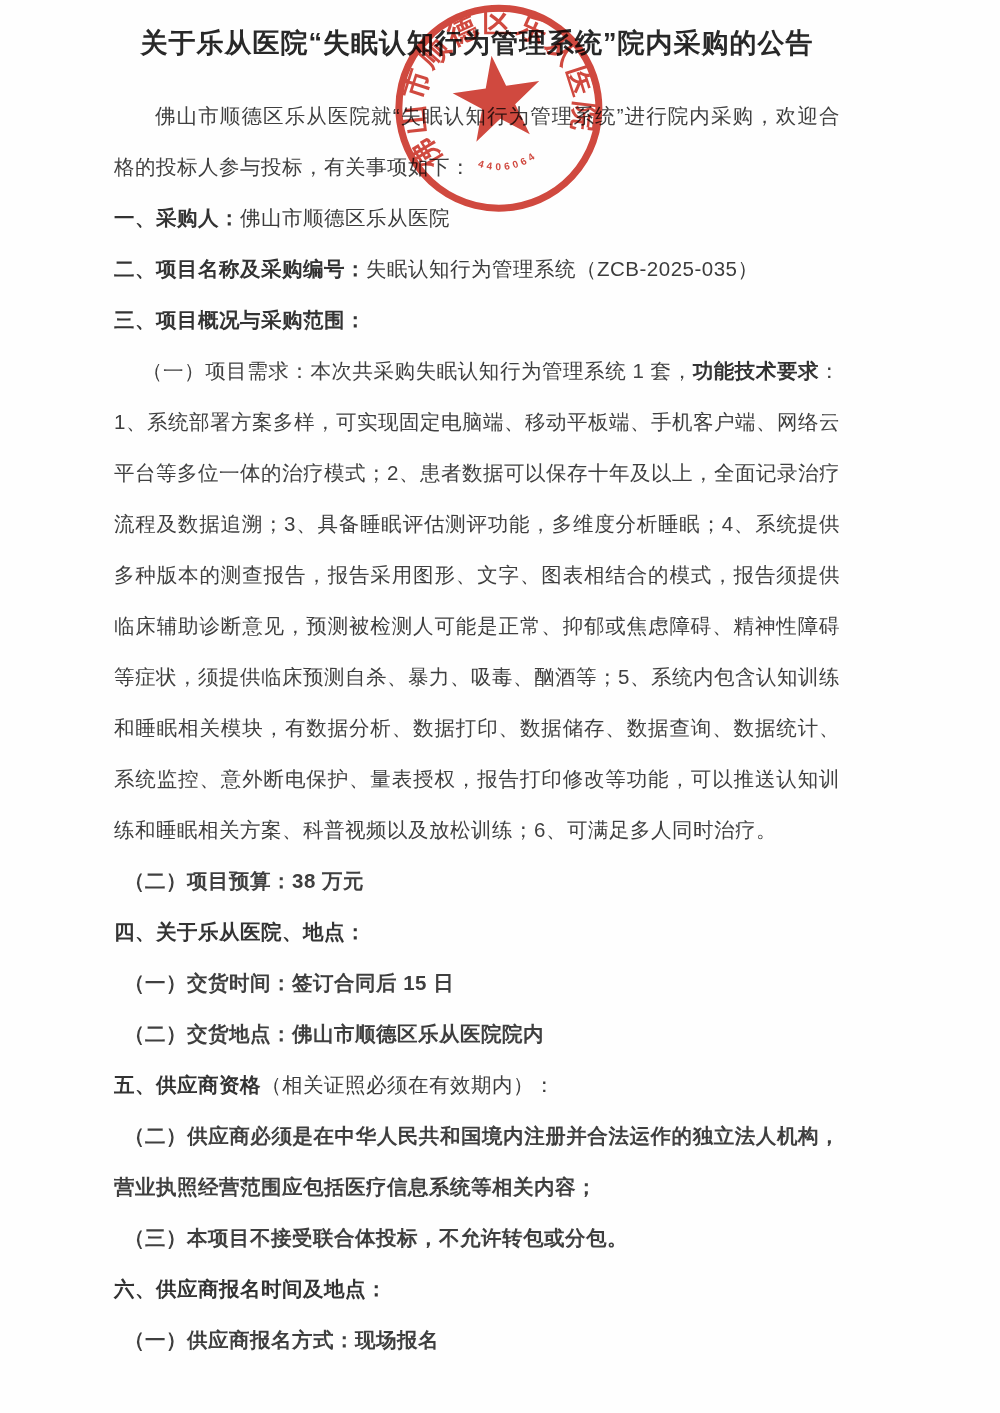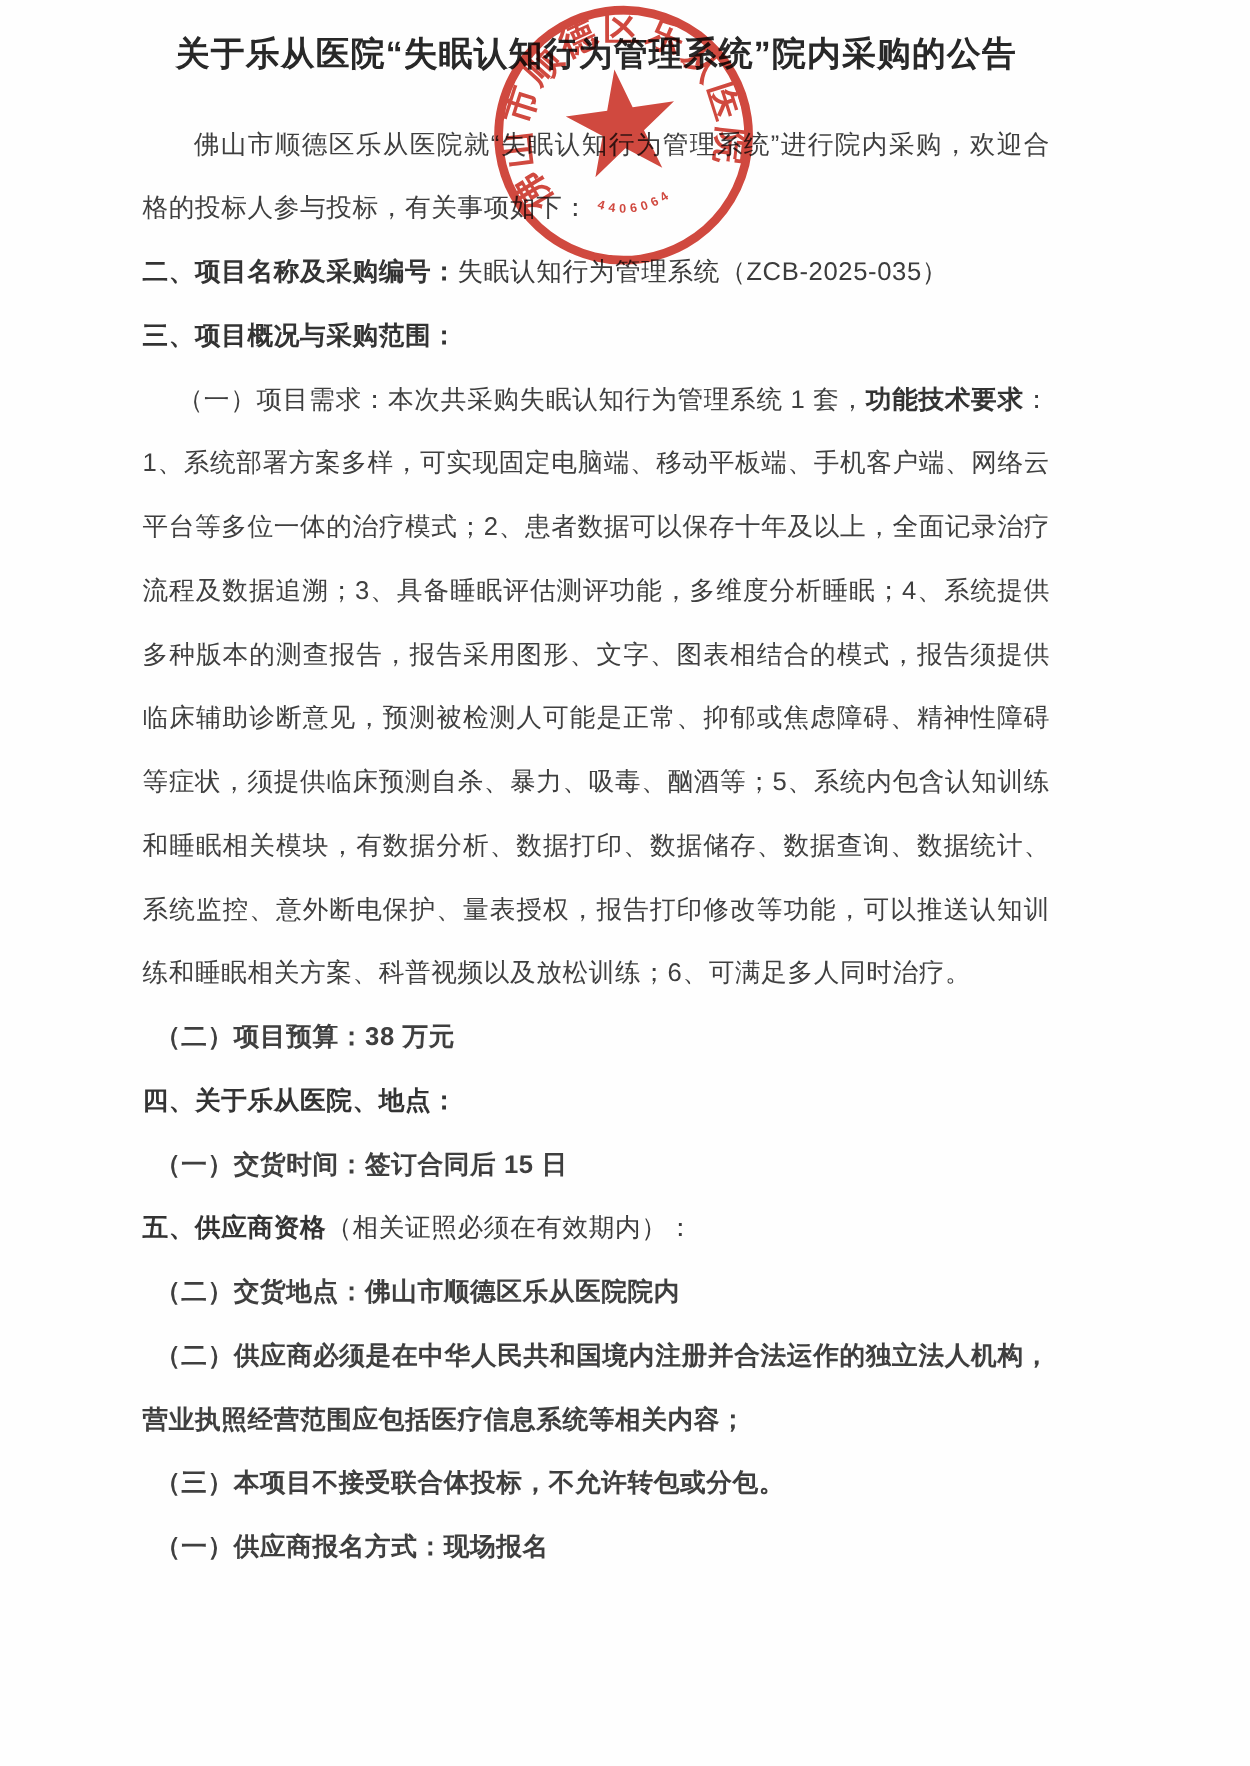--- a/index.html
+++ b/index.html
@@ -33,30 +33,32 @@
 </style>
 </head>
 <body>
 
 <div class="page">
 
   <div class="doc">
     <h1 class="title">关于乐从医院“失眠认知行为管理系统”院内采购的公告</h1>
     <div>
         <div class="block p justify indent"><span>佛山市顺德区乐从医院就“失眠认知行为管理系统”进行院内采购，欢迎合格的投标人参与投标，有关事项如下：</span></div>
+        <div class="block h"><span class="bold">一、采购人：</span><span>佛山市顺德区乐从医院</span></div>
         <div class="block h"><span class="bold">二、项目名称及采购编号：</span><span>失眠认知行为管理系统（ZCB-2025-035）</span></div>
         <div class="block h"><span class="bold">三、项目概况与采购范围：</span></div>
         <div class="block p justify" style="text-indent: 28px;"><span>（一）项目需求：本次共采购失眠认知行为管理系统 1 套，</span><span class="bold">功能技术要求</span><span>：1、系统部署方案多样，可实现固定电脑端、移动平板端、手机客户端、网络云平台等多位一体的治疗模式；2、患者数据可以保存十年及以上，全面记录治疗流程及数据追溯；3、具备睡眠评估测评功能，多维度分析睡眠；4、系统提供多种版本的测查报告，报告采用图形、文字、图表相结合的模式，报告须提供临床辅助诊断意见，预测被检测人可能是正常、抑郁或焦虑障碍、精神性障碍等症状，须提供临床预测自杀、暴力、吸毒、酗酒等；5、系统内包含认知训练和睡眠相关模块，有数据分析、数据打印、数据储存、数据查询、数据统计、系统监控、意外断电保护、量表授权，报告打印修改等功能，可以推送认知训练和睡眠相关方案、科普视频以及放松训练；6、可满足多人同时治疗。</span></div>
         <div class="block item"><span>（二）项目预算：38 万元</span></div>
         <div class="block h"><span class="bold">四、关于乐从医院、地点：</span></div>
         <div class="block item"><span>（一）交货时间：签订合同后 15 日</span></div>
+        <div class="block item"><span>（二）交货地点：佛山市顺德区乐从医院院内</span></div>
         <div class="block h"><span class="bold">五、供应商资格</span><span>（相关证照必须在有效期内）：</span></div>
-        <div class="block item"><span>（二）交货地点：佛山市顺德区乐从医院院内</span></div>
         <div class="block item justify"><span>（二）供应商必须是在中华人民共和国境内注册并合法运作的独立法人机构，营业执照经营范围应包括医疗信息系统等相关内容；</span></div>
         <div class="block item"><span>（三）本项目不接受联合体投标，不允许转包或分包。</span></div>
+        <div class="block h"><span class="bold">六、供应商报名时间及地点：</span></div>
         <div class="block item"><span>（一）供应商报名方式：现场报名</span></div>
       </div>
   </div>
 
   <svg class="stamp" viewBox="0 0 220 220" xmlns="http://www.w3.org/2000/svg">
     <defs>
       <path id="arcOrg" d="M 46.7 152.6 A 76 76 0 1 1 171.3 152.6" fill="none"></path>
       <path id="arcNum" d="M 78 162.7 A 62 62 0 0 0 140 162.7" fill="none"></path>
     </defs>
     <circle cx="109" cy="109" r="100" fill="none" stroke="#cb2f24" stroke-width="7"></circle>

